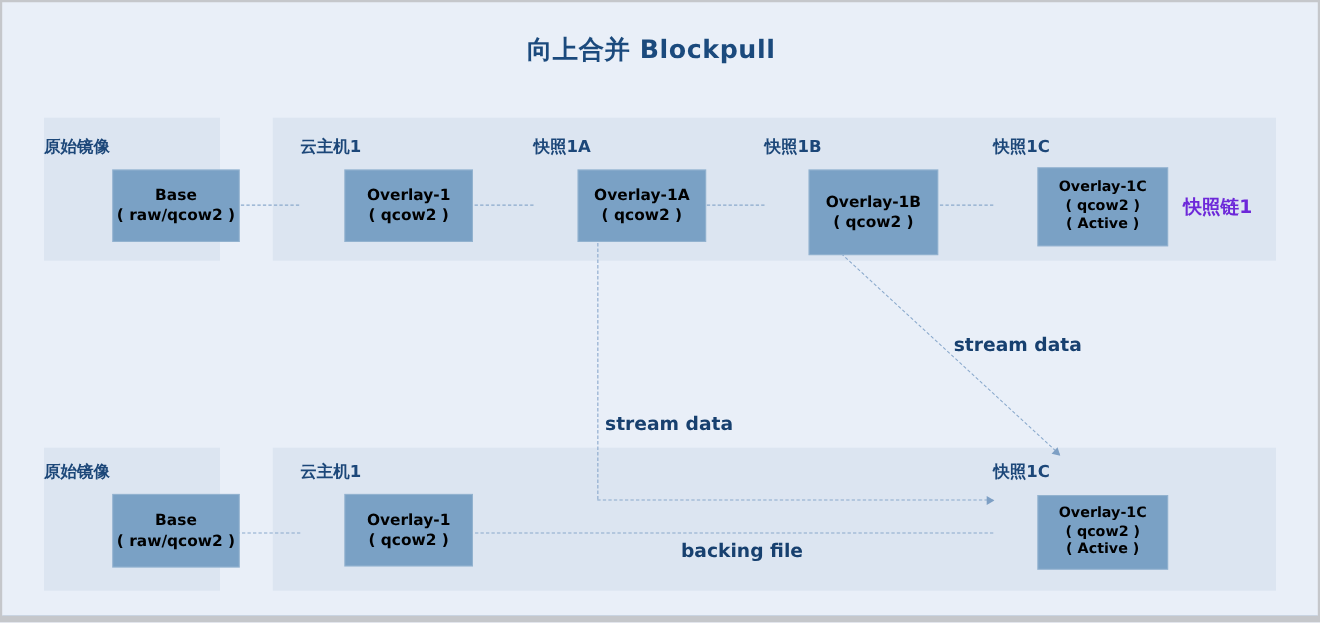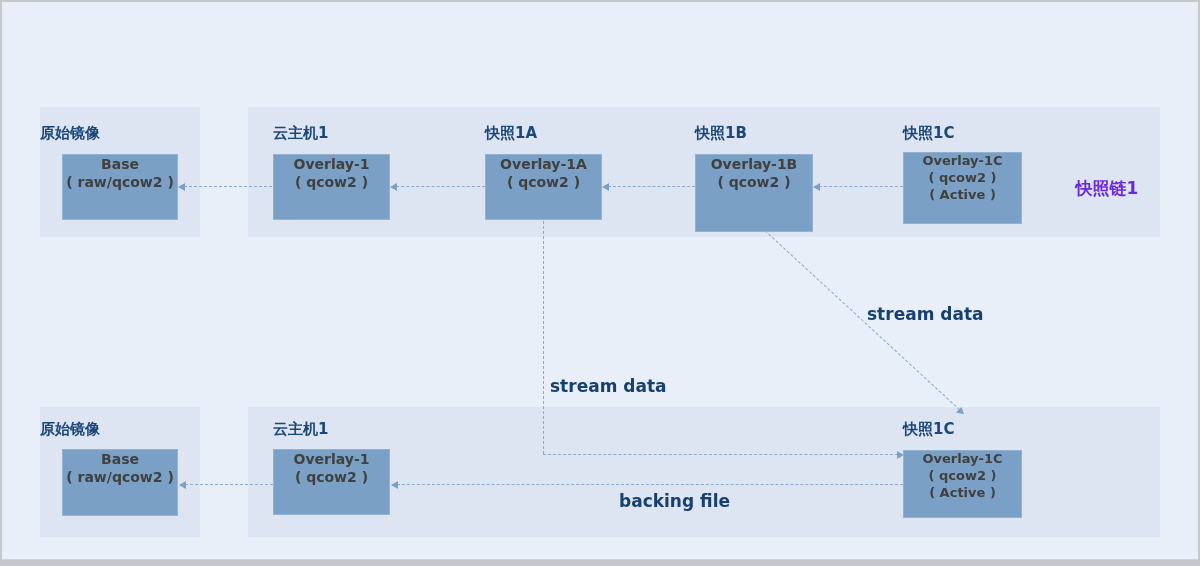--- a/index.html
+++ b/index.html
@@ -10,24 +10,25 @@
     border:2px solid #c5c7cb;border-bottom-width:6px;
     box-shadow:inset 0 -1px 0 #c9d4e2;
     overflow:hidden;
   }
   .title{
     position:absolute;left:0;top:28px;width:1180px;text-align:center;
     font-size:23px;font-weight:bold;color:#1b4a7d;letter-spacing:.5px;
   }
   .panel{position:absolute;background:#dce5f1;}
   .node{
-    position:absolute;background:#7aa1c5;color:#404040;
-    display:flex;flex-direction:column;align-items:center;
+    position:absolute;background:#7aa1c5;color:#000000;
+    display:flex;flex-direction:column;align-items:center;justify-content:center;
     text-align:center;font-size:14px;font-weight:600;line-height:1.32;
     border:1px solid rgba(255,255,255,0.18);
+    margin-left:40px;
   }
   .node.small{font-size:13px;line-height:1.3;}
   .node-label{
     position:absolute;text-align:left;color:#1c4779;
     font-size:15px;font-weight:bold;height:18px;line-height:18px;
   }
   .chain-label{
     position:absolute;text-align:center;color:#6d28d9;
     font-size:17px;font-weight:bold;
   }
@@ -47,20 +48,21 @@
     content:"";position:absolute;right:-1px;top:-4px;width:0;height:0;
     border-top:4px solid transparent;border-bottom:4px solid transparent;
     border-left:7px solid #7d9fc4;
   }
 </style>
 </head>
 <body>
 
 <div class="page">
 
+  <div class="title">向上合并 Blockpull</div>
 
   <div class="panel" style="left:38px;top:105px;width:160px;height:130px;"></div>
   <div class="panel" style="left:246px;top:105px;width:912px;height:130px;"></div>
   <div class="panel" style="left:38px;top:405px;width:160px;height:130px;"></div>
   <div class="panel" style="left:246px;top:405px;width:912px;height:130px;"></div>
 
   <div class="hline ah-left" style="left:177px;top:184px;width:93px;"></div>
   <div class="hline ah-left" style="left:389px;top:184px;width:94px;"></div>
   <div class="hline ah-left" style="left:601px;top:184px;width:92px;"></div>
   <div class="hline ah-left" style="left:812px;top:184px;width:89px;"></div>

